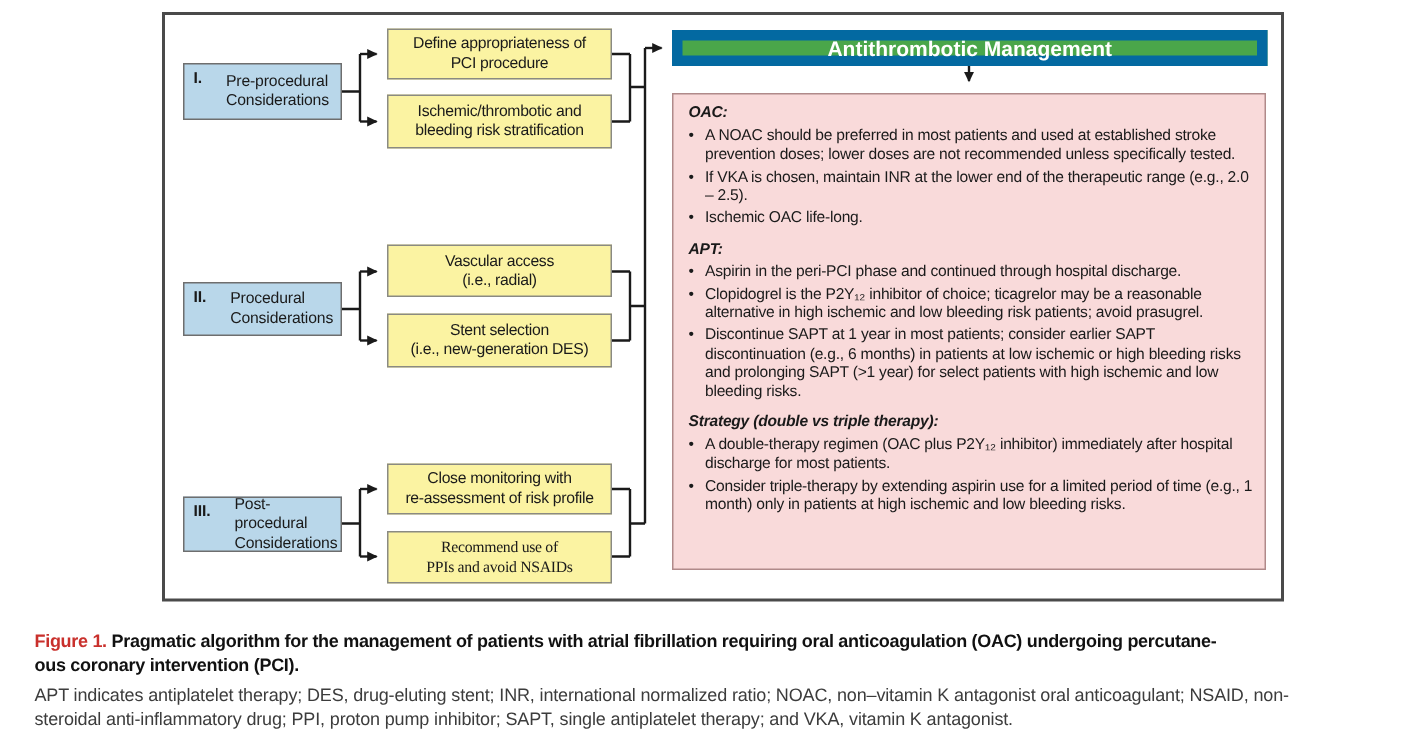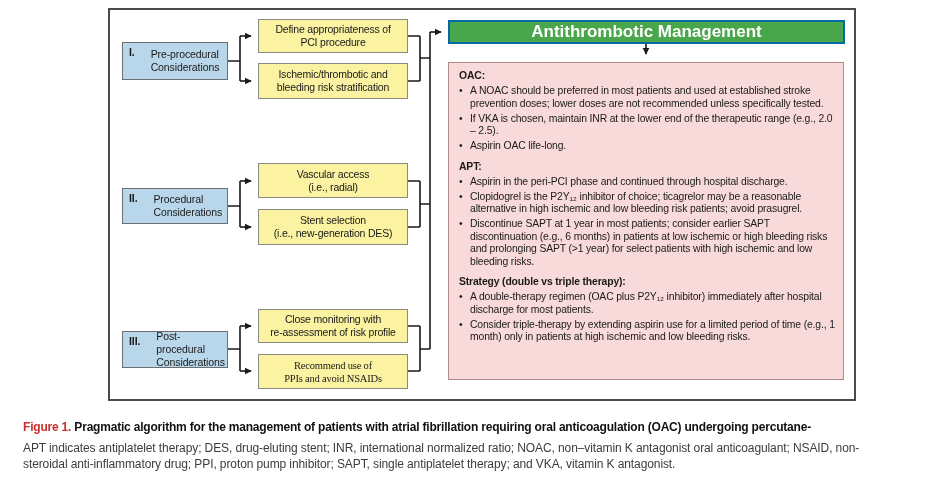--- a/index.html
+++ b/index.html
@@ -16,27 +16,27 @@
   .stage-box{position:absolute;background:#b9d7ea;border:1.5px solid #6e6e6e;box-sizing:border-box;
     display:flex;align-items:center;padding:2px 4px 2px 6px;font-size:10.5px;line-height:13px;letter-spacing:-0.1px;}
   .stage-box .numeral{font-weight:bold;margin-right:4px;align-self:flex-start;padding-top:1px;}
   .stage-box .stage-lines{display:flex;flex-direction:column;margin-left:12px;}
   
   .ybox{position:absolute;background:#fbf3a2;border:1.5px solid #8a8a82;box-sizing:border-box;
     display:flex;flex-direction:column;align-items:center;justify-content:center;text-align:center;
     font-size:10.5px;line-height:13px;letter-spacing:-0.2px;width:150px;}
   
   .green-header{position:absolute;left:448px;top:20px;width:397px;height:24px;box-sizing:border-box;
-    background:#4aa64a;border:2px solid #0369a1;color:#ffffff;font-weight:bold;font-size:17px;
+    background:#4aa64a;border:7px solid #0369a1;color:#ffffff;font-weight:bold;font-size:14px;
     display:flex;align-items:center;justify-content:center;}
   
   .pink-panel{position:absolute;left:448px;top:62px;width:396px;height:318px;box-sizing:border-box;
     background:#f9dada;border:1.5px solid #b08a8a;padding:7px 8px 6px 10px;overflow:hidden;
     font-size:10.4px;line-height:12.5px;letter-spacing:-0.15px;}
-  .psec-title{font-weight:bold;}
+  .psec-title{font-weight:bold;font-style:italic;}
   .psec + .psec{margin-top:8px;}
   .pbullet{display:flex;margin-top:2.5px;}
   .pbullet .dot{width:11px;flex:0 0 11px;}
   .pbullet .btext{flex:1;}
   
   .caption{position:absolute;left:23px;top:420px;width:908px;}
   .cap-bold{font-weight:bold;font-size:12px;line-height:15.5px;letter-spacing:-0.2px;white-space:nowrap;color:#111;}
   .fig-label{color:#c9302c;font-weight:bold;}
   .cap-abbr{font-size:12px;line-height:15px;letter-spacing:-0.1px;white-space:nowrap;color:#3c3c3c;margin-top:1px;}
   .cap-abbr.first{margin-top:5px;}
@@ -138,21 +138,21 @@
       <div class="pbullet">
         <span class="dot">•</span>
         <span class="btext">A NOAC should be preferred in most patients and used at established stroke prevention doses; lower doses are not recommended unless specifically tested.</span>
       </div>
       <div class="pbullet">
         <span class="dot">•</span>
         <span class="btext">If VKA is chosen, maintain INR at the lower end of the therapeutic range (e.g., 2.0 – 2.5).</span>
       </div>
       <div class="pbullet">
         <span class="dot">•</span>
-        <span class="btext">Aspirin OAC life-long.</span>
+        <span class="btext">Ischemic OAC life-long.</span>
       </div>
     </div>
 
     <div class="psec">
       <div class="psec-title">APT:</div>
       <div class="pbullet">
         <span class="dot">•</span>
         <span class="btext">Aspirin in the peri-PCI phase and continued through hospital discharge.</span>
       </div>
       <div class="pbullet">
@@ -177,17 +177,18 @@
       </div>
     </div>
 
   </div>
 
   <div class="caption">
     <div class="cap-bold">
       <span class="fig-label">Figure 1.</span>
       <span>Pragmatic algorithm for the management of patients with atrial fibrillation requiring oral anticoagulation (OAC) undergoing percutane-</span>
     </div>
+    <div class="cap-bold">ous coronary intervention (PCI).</div>
     <div class="cap-abbr first">APT indicates antiplatelet therapy; DES, drug-eluting stent; INR, international normalized ratio; NOAC, non–vitamin K antagonist oral anticoagulant; NSAID, non-</div>
     <div class="cap-abbr">steroidal anti-inflammatory drug; PPI, proton pump inhibitor; SAPT, single antiplatelet therapy; and VKA, vitamin K antagonist.</div>
   </div>
 
 </div>
 
 </body></html>

